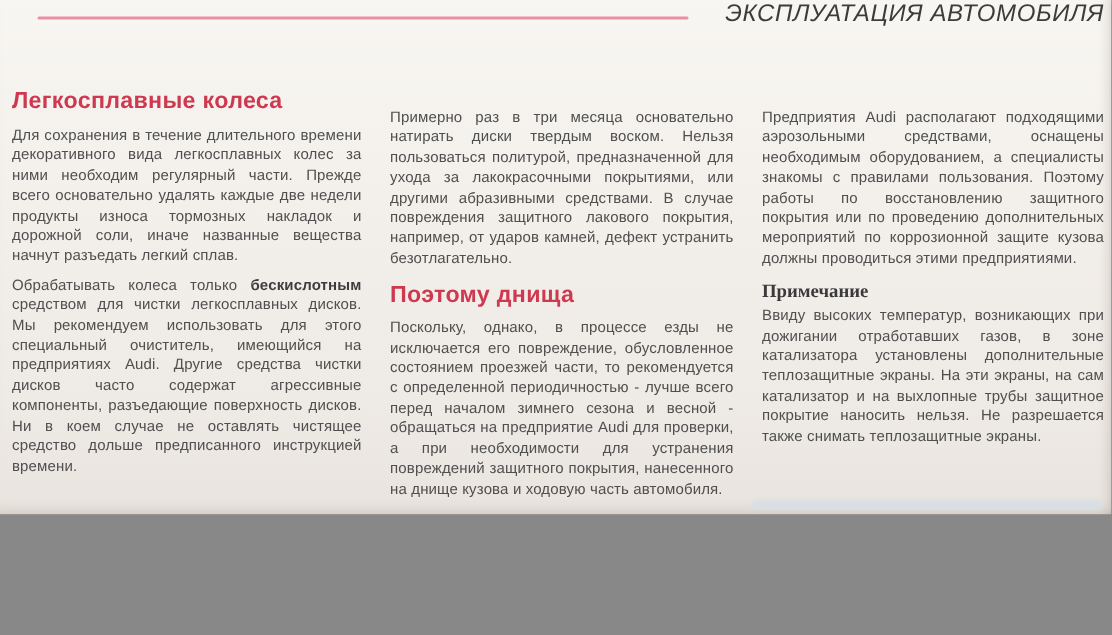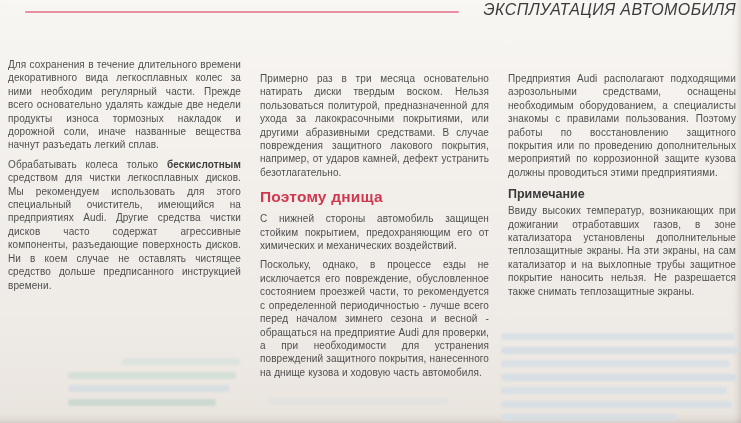--- a/index.html
+++ b/index.html
@@ -1,18 +1,18 @@
 <!DOCTYPE html>
 <html lang="ru"><head>
 <meta charset="utf-8">
 <style>
   html,body{margin:0;padding:0;background:#888;}
   #page{
     position:relative;
-    width:741px;height:423px;
+    width:741px;height:343px;
     overflow:hidden;
     font-family:"Liberation Sans","DejaVu Sans",sans-serif;
     background:linear-gradient(180deg,#f8f6f2 0%,#f3f0ec 38%,#eeeae5 78%,#e9e4de 100%);
     box-shadow:inset -7px 0 9px -7px rgba(90,70,60,.28), inset 0 -9px 10px -9px rgba(90,70,60,.25), inset 0 4px 6px -4px rgba(255,255,255,.8);
     color:var(--body,#4f4f4f);
   }
   
   .hdr-rule{
     position:absolute;left:25px;top:11px;width:434px;height:2px;
     background:var(--rule,#e78fa3);border-radius:2px;
@@ -32,21 +32,21 @@
   .col-mid{width:229px;padding-top:14px;}
   .col-right{flex:1;padding-top:14px;}
   h2{
     margin:0 0 7px 0;
     font-size:15.5px;line-height:19px;font-weight:bold;
     color:var(--accent,#cf3950);letter-spacing:.2px;
   }
   h2.mid{margin-top:8px;margin-bottom:6px;}
   h3{
     margin:7px 0 2px 0;
-    font-size:12.5px;line-height:16px;font-weight:bold;color:#3a3a3a;
+    font-size:12.5px;line-height:16px;font-weight:bold;color:#3a3a3a;font-family:Liberation Serif, serif;
   }
   p{
     margin:0 0 6px 0;
     font-size:10px;line-height:13.4px;
     text-align:justify;letter-spacing:.1px;
     color:var(--body,#4f4f4f);
   }
   p b{color:#3d3d3d;}
   
   .ghost{position:absolute;pointer-events:none;filter:blur(1.1px);}
@@ -72,28 +72,28 @@
 <body>
 
 <div id="page" style="--accent: #cf3950; --rule: #e78fa3; --body: #4f4f4f;">
 
   <div class="hdr-rule"></div>
   <div class="hdr-title">ЭКСПЛУАТАЦИЯ АВТОМОБИЛЯ</div>
 
   <div class="cols">
 
     <div class="col col-left">
+      <h2>Легкосплавные колеса</h2>
       <p>Для сохранения в течение длительного времени декоративного вида легкосплавных колес за ними необходим регулярный части. Прежде всего основательно удалять каждые две недели продукты износа тормозных накладок и дорожной соли, иначе названные вещества начнут разъедать легкий сплав.</p>
       <p><span>Обрабатывать колеса только </span><b>бескислотным</b><span> средством для чистки легкосплавных дисков. Мы рекомендуем использовать для этого специальный очиститель, имеющийся на предприятиях Audi. Другие средства чистки дисков часто содержат агрессивные компоненты, разъедающие поверхность дисков. Ни в коем случае не оставлять чистящее средство дольше предписанного инструкцией времени.</span></p>
     </div>
 
     <div class="col col-mid">
       <p>Примерно раз в три месяца основательно натирать диски твердым воском. Нельзя пользоваться политурой, предназначенной для ухода за лакокрасочными покрытиями, или другими абразивными средствами. В случае повреждения защитного лакового покрытия, например, от ударов камней, дефект устранить безотлагательно.</p>
       <h2 class="mid">Поэтому днища</h2>
-      <p>С нижней стороны автомобиль защищен стойким покрытием, предохраняющим его от химических и механических воздействий.</p>
       <p>Поскольку, однако, в процессе езды не исключается его повреждение, обусловленное состоянием проезжей части, то рекомендуется с определенной периодичностью - лучше всего перед началом зимнего сезона и весной - обращаться на предприятие Audi для проверки, а при необходимости для устранения повреждений защитного покрытия, нанесенного на днище кузова и ходовую часть автомобиля.</p>
     </div>
 
     <div class="col col-right">
       <p>Предприятия Audi располагают подходящими аэрозольными средствами, оснащены необходимым оборудованием, а специалисты знакомы с правилами пользования. Поэтому работы по восстановлению защитного покрытия или по проведению дополнительных мероприятий по коррозионной защите кузова должны проводиться этими предприятиями.</p>
       <h3>Примечание</h3>
       <p>Ввиду высоких температур, возникающих при дожигании отработавших газов, в зоне катализатора установлены дополнительные теплозащитные экраны. На эти экраны, на сам катализатор и на выхлопные трубы защитное покрытие наносить нельзя. Не разрешается также снимать теплозащитные экраны.</p>
     </div>
 
   </div>

